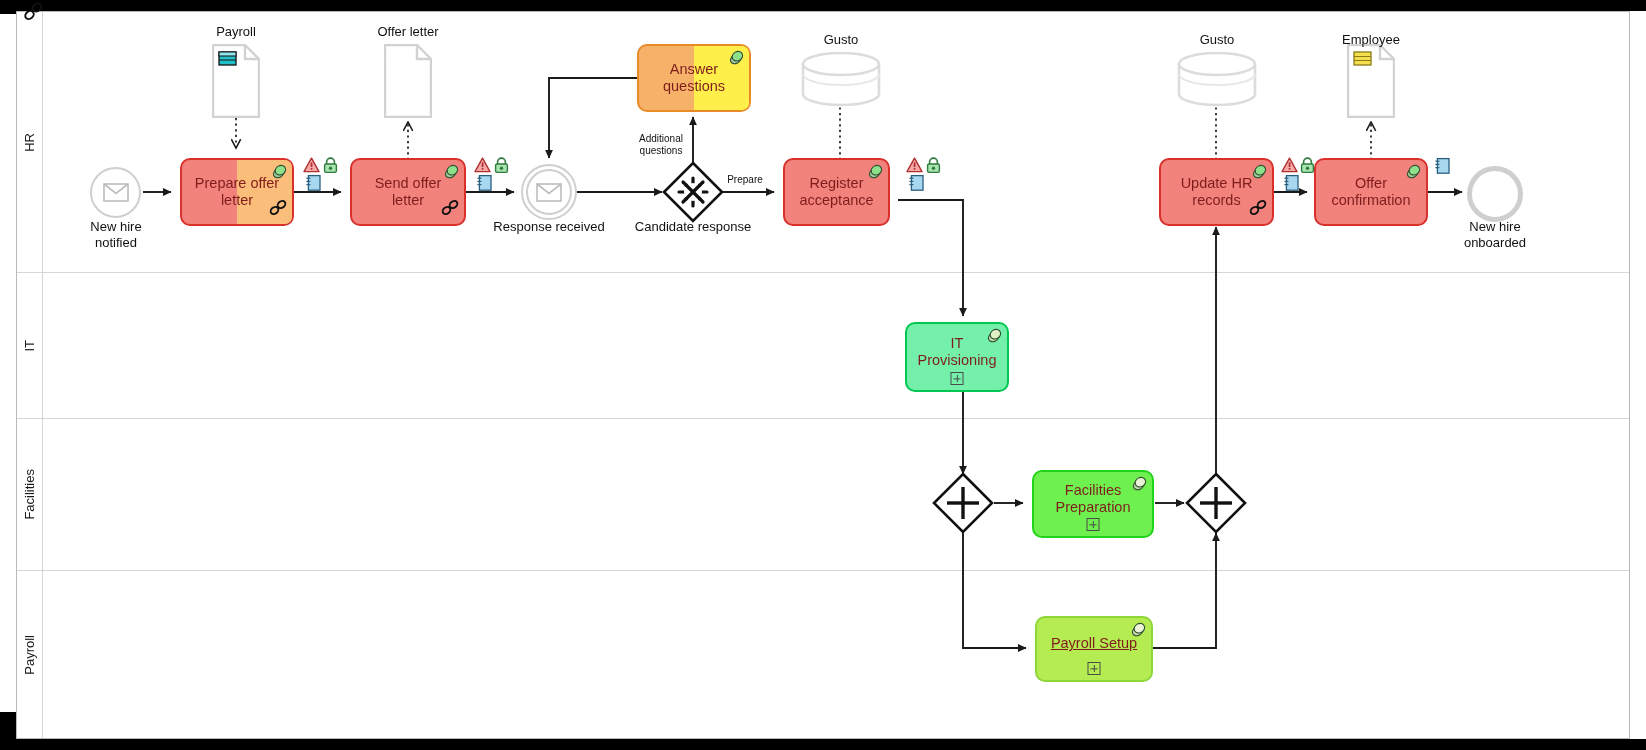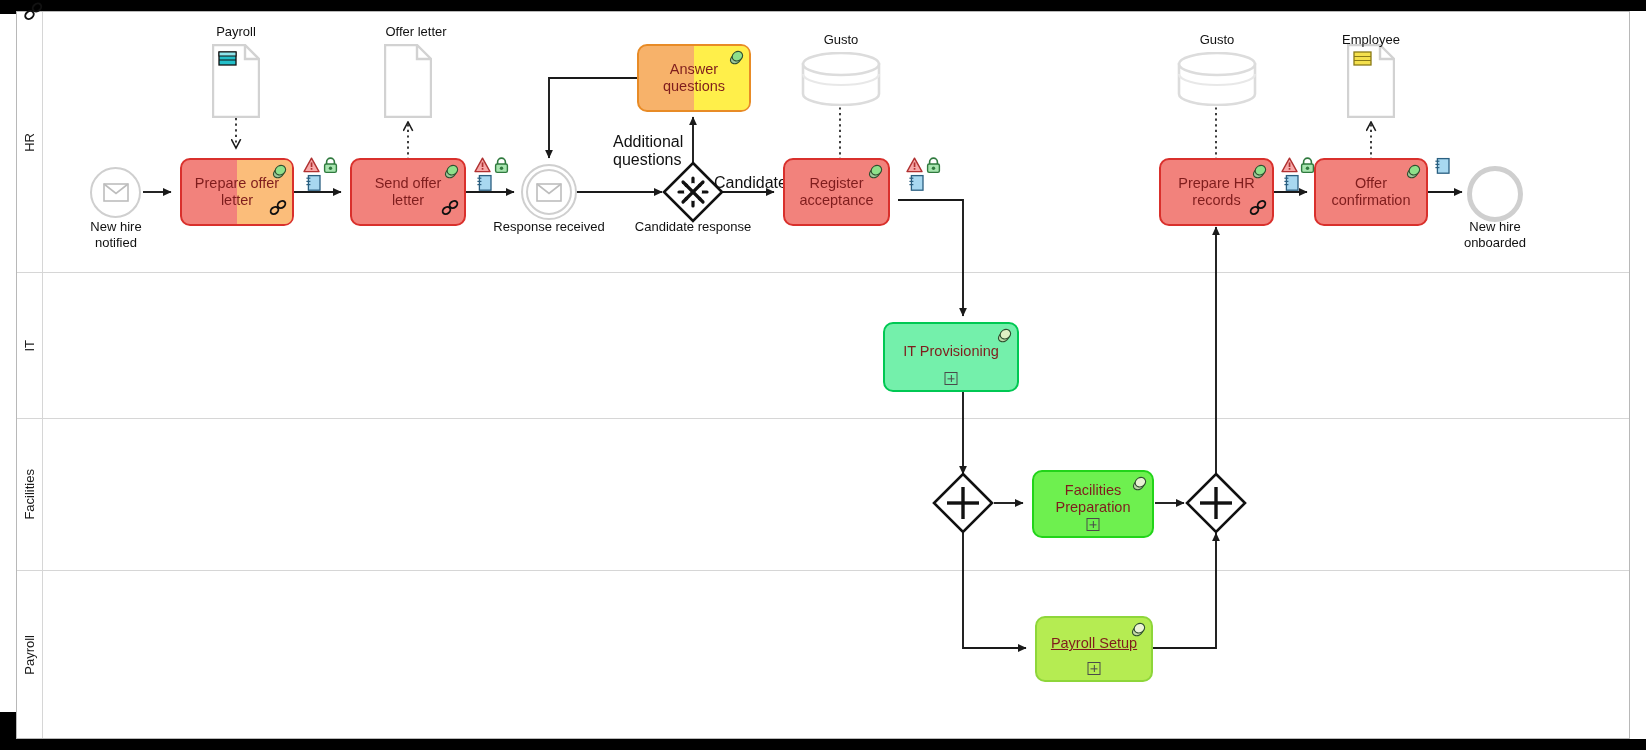--- a/index.html
+++ b/index.html
@@ -129,22 +129,22 @@
   .free-label {
     position: absolute;
     font-size: 13px; color: #111;
     text-align: center;
     line-height: 1.2;
     white-space: nowrap;
   }
   .free-label.wrap { white-space: normal; }
   .flow-label {
     position: absolute;
-    font-size: 16px; color: #111;
-    line-height: 1.15;
+    font-size: 10px; color: #111;
+    text-align: center; line-height: 1.15;
   }
 
   
   .dataobj { position: absolute; }
   .datastore { position: absolute; }
 
   
   #wires { position: absolute; left:0; top:0; width:1646px; height:750px; z-index: 2; pointer-events:none; }
   .nodes-layer { position:absolute; left:0; top:0; width:1646px; height:750px; z-index:3; }
 </style>
@@ -253,21 +253,21 @@
     </svg>
   </div>
   <div class="free-label" style="left:186px; top:24px; width:100px;">Payroll</div>
 
   <div class="dataobj" style="left:384px; top:44px;">
     <svg width="48" height="74" viewBox="0 0 48 74">
       <path d="M1,1 H33 L47,15 V73 H1 Z" fill="#fff" stroke="#d2d2d2" stroke-width="2.4"></path>
       <path d="M33,1 V15 H47" fill="none" stroke="#d2d2d2" stroke-width="2.4"></path>
     </svg>
   </div>
-  <div class="free-label" style="left:366px; top:24px; width:100px;">Offer letter</div>
+  <div class="free-label" style="left:358px; top:24px; width:100px;">Offer letter</div>
 
   <div class="dataobj" style="left:1347px; top:44px;">
     <svg width="48" height="74" viewBox="0 0 48 74">
       <path d="M1,1 H33 L47,15 V73 H1 Z" fill="#fff" stroke="#d2d2d2" stroke-width="2.4"></path>
       <path d="M33,1 V15 H47" fill="none" stroke="#d2d2d2" stroke-width="2.4"></path>
       <g>
         <rect x="7" y="8" width="17" height="13" fill="#f4e04d" stroke="#8a7a16" stroke-width="1.3"></rect>
         <line x1="7" y1="12.5" x2="24" y2="12.5" stroke="#8a7a16" stroke-width="1"></line>
         <line x1="7" y1="16.5" x2="24" y2="16.5" stroke="#8a7a16" stroke-width="1"></line>
       </g>
@@ -434,21 +434,21 @@
         <line x1="38" y1="24" x2="24" y2="38"></line>
       </g>
     </svg>
   </div>
   <div class="free-label" style="left:617px; top:219px; width:152px;">Candidate response</div>
 
   <div class="flow-label" style="left:613px; top:133px; width:96px;">
     <div>Additional</div>
     <div>questions</div>
   </div>
-  <div class="flow-label" style="left:714px; top:174px; width:62px;">Candidate</div>
+  <div class="flow-label" style="left:714px; top:174px; width:62px;">Prepare</div>
 
   <div class="task" style="left:783px; top:158px; width:107px; height:68px;">
     <div class="tlabel">
       <div>Register</div>
       <div>acceptance</div>
     </div>
     <span class="badge" style="right:3px; top:2px;">
       <svg width="18" height="18" viewBox="0 0 18 18">
         <ellipse cx="7.6" cy="11.2" rx="5.4" ry="4.2" fill="#9ec79a" stroke="#2f4f2f" stroke-width="1.1" transform="rotate(-28 7.6 11.2)"></ellipse>
         <ellipse cx="9.4" cy="8.2" rx="5.4" ry="4.6" fill="#8ee08a" stroke="#2f4f2f" stroke-width="1.1" transform="rotate(-28 9.4 8.2)"></ellipse>
@@ -475,21 +475,21 @@
       <g stroke="#2a5f80" stroke-width="1.2">
         <line x1="1.4" y1="4.2" x2="5.4" y2="4.2"></line>
         <line x1="1.4" y1="7.4" x2="5.4" y2="7.4"></line>
         <line x1="1.4" y1="10.6" x2="5.4" y2="10.6"></line>
       </g>
     </svg>
   </span>
 
   <div class="task" style="left:1159px; top:158px; width:115px; height:68px;">
     <div class="tlabel">
-      <div>Prepare HR</div>
+      <div>Update HR</div>
       <div>records</div>
     </div>
     <span class="badge" style="right:3px; top:2px;">
       <svg width="18" height="18" viewBox="0 0 18 18">
         <ellipse cx="7.6" cy="11.2" rx="5.4" ry="4.2" fill="#9ec79a" stroke="#2f4f2f" stroke-width="1.1" transform="rotate(-28 7.6 11.2)"></ellipse>
         <ellipse cx="9.4" cy="8.2" rx="5.4" ry="4.6" fill="#8ee08a" stroke="#2f4f2f" stroke-width="1.1" transform="rotate(-28 9.4 8.2)"></ellipse>
       </svg>
     </span>
     <span class="badge" style="right:4px; bottom:3px;">
       <svg width="20" height="18" viewBox="0 0 20 18">
@@ -547,21 +547,21 @@
       </g>
     </svg>
   </span>
 
   <div class="event end" style="left:1467px; top:166px; width:56px; height:56px;"></div>
   <div class="free-label wrap" style="left:1445px; top:219px; width:100px;">
     <div>New hire</div>
     <div>onboarded</div>
   </div>
 
-  <div class="task green sub" style="left:883px; top:322px; width:136px; height:70px;">
+  <div class="task green sub" style="left:905px; top:322px; width:104px; height:70px;">
     <div class="tlabel">
       <div>IT Provisioning</div>
     </div>
     <span class="badge" style="right:3px; top:2px;">
       <svg width="18" height="18" viewBox="0 0 18 18">
         <ellipse cx="7.6" cy="11.2" rx="5.4" ry="4.2" fill="#bcd9a8" stroke="#2f4f2f" stroke-width="1.1" transform="rotate(-28 7.6 11.2)"></ellipse>
         <ellipse cx="9.4" cy="8.2" rx="5.4" ry="4.6" fill="#dff0c4" stroke="#2f4f2f" stroke-width="1.1" transform="rotate(-28 9.4 8.2)"></ellipse>
       </svg>
     </span>
     <span class="plus-marker"></span>

